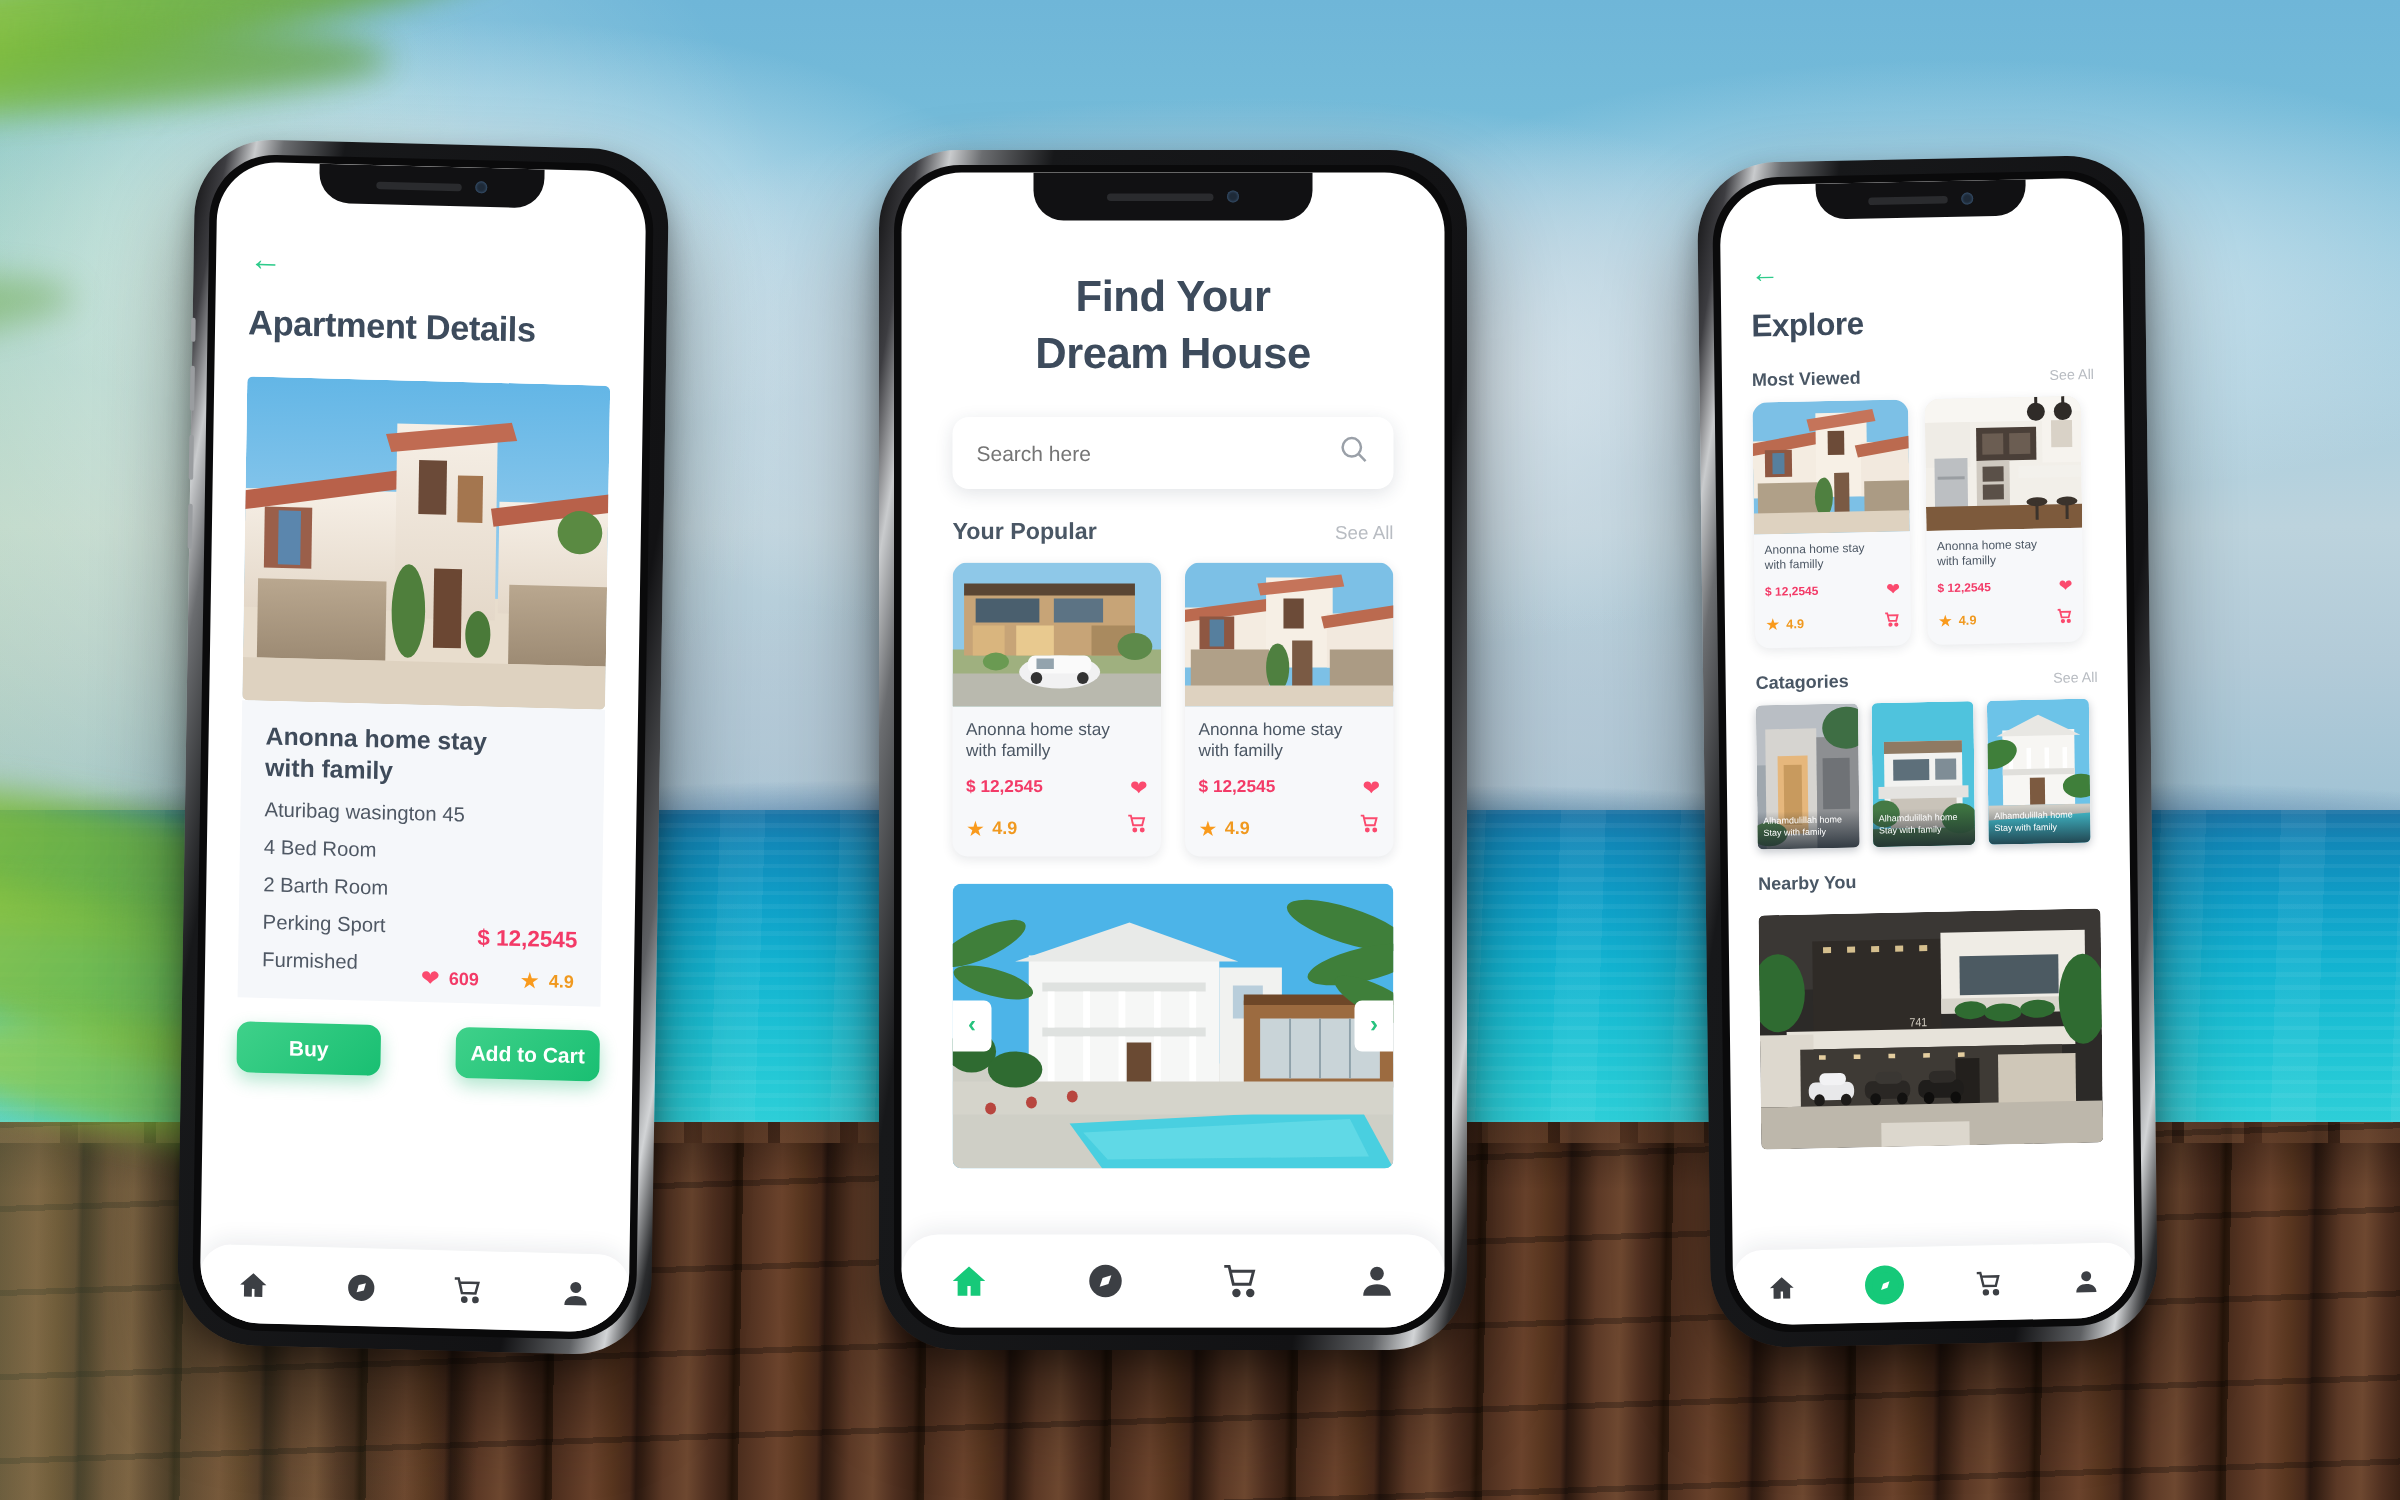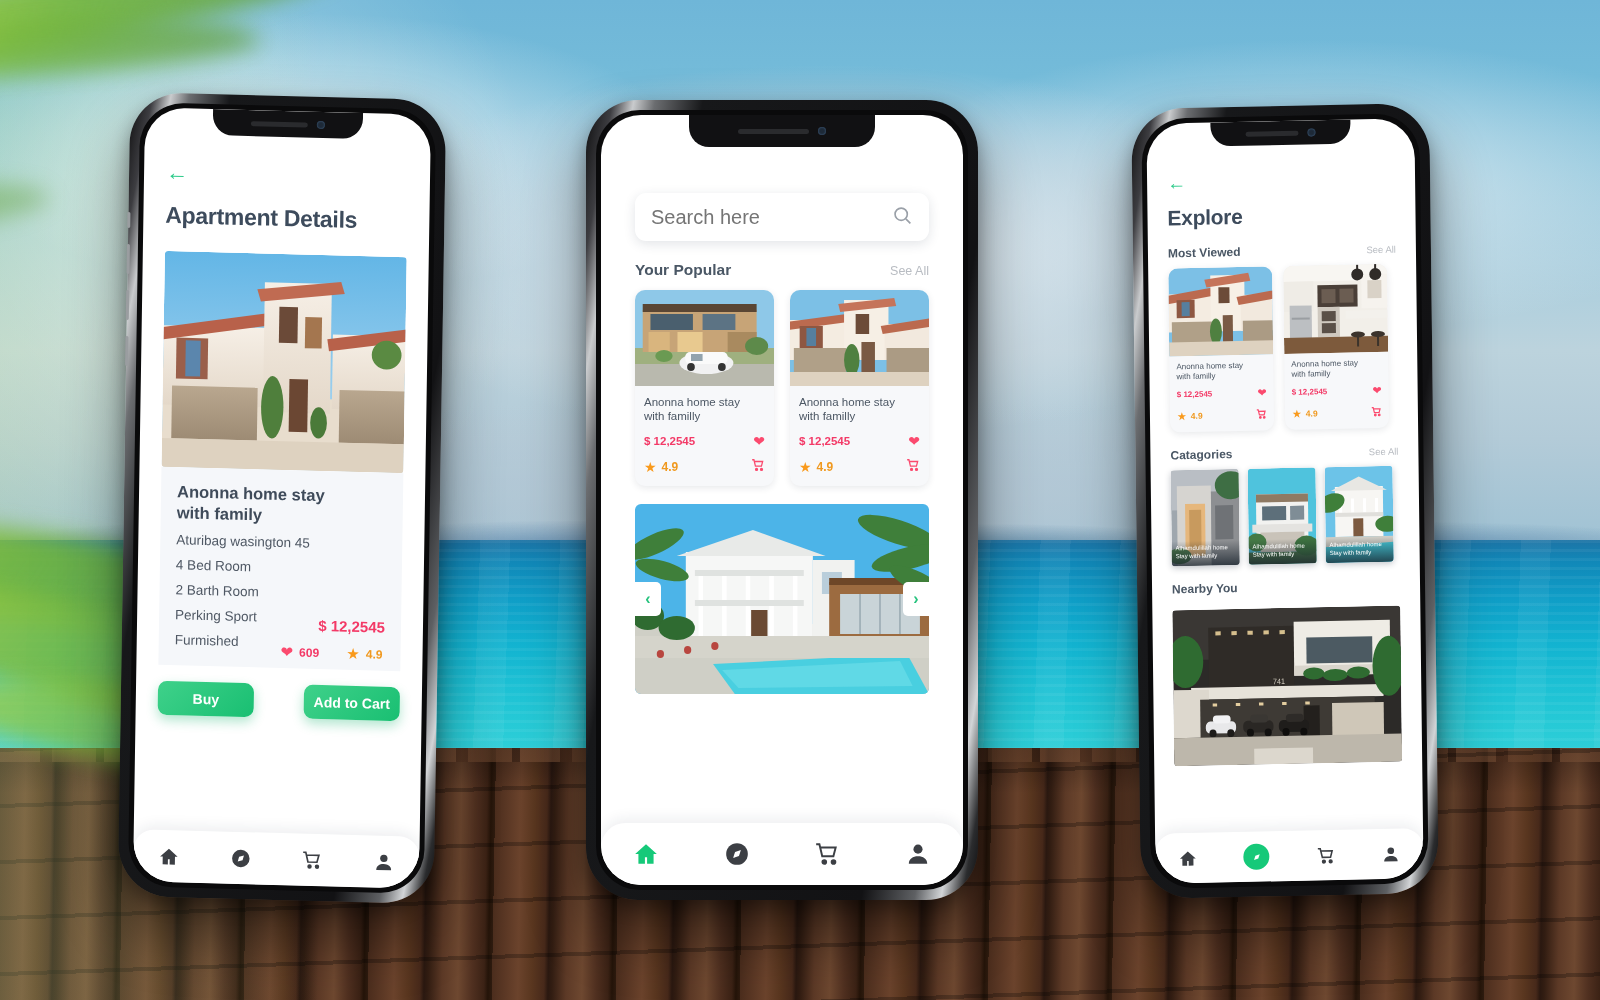--- a/index.html
+++ b/index.html
@@ -165,21 +165,21 @@
   #phone2 { left:586px; top:100px; width:392px; height:800px; }
   #phone2 .notch { width:186px; height:32px; }
   #phone2 .p2-pad { padding:56px 34px 0 34px; }
   #phone2 .h2 { font-size:29px; text-align:center; line-height:1.32; margin-top:8px; }
   #phone2 .search {
     margin-top:22px; height:48px; background:#fff; border-radius:11px;
     box-shadow:0 3px 12px rgba(30,45,70,.13);
     display:flex; align-items:center; justify-content:space-between;
     padding:0 16px;
   }
-  #phone2 .search input { border:none; outline:none; font-size:20px; color:#9aa0a8; width:78%; background:transparent; font-family:inherit;}
+  #phone2 .search input { border:none; outline:none; font-size:14px; color:#9aa0a8; width:78%; background:transparent; font-family:inherit;}
   #phone2 .secrow { margin-top:20px; }
   #phone2 .sec-title { font-size:15.5px; }
   #phone2 .see-all { font-size:12.5px; }
   #phone2 .cards { display:flex; gap:16px; margin-top:11px; }
   #phone2 .card { width:144px; }
   #phone2 .card .thumb { height:96px; }
   #phone2 .card .body { padding:9px 9px 10px 9px; }
   #phone2 .cname { font-size:11.5px; }
   #phone2 .crow { display:flex; justify-content:space-between; align-items:center; margin-top:9px; }
   #phone2 .price { font-size:11.5px; }
@@ -372,20 +372,24 @@
 <div class="phone" id="phone2">
   <div class="inner">
     <div class="screen">
       <div class="notch">
         <div class="speaker"></div>
         <div class="cam"></div>
       </div>
 
       <div class="appbody">
         <div class="p2-pad">
+          <div class="h-title h2">
+            <div>Find Your</div>
+            <div>Dream House</div>
+          </div>
 
           <div class="search">
             <input placeholder="Search here" style="">
             <span>
               <svg width="21" height="21" viewBox="0 0 24 24" fill="none" stroke="#9aa0a8" stroke-width="1.9">
                   <circle cx="10.5" cy="10.5" r="7"></circle>
                   <path d="M15.8 15.8 21 21"></path>
                 </svg>
             </span>
           </div>

